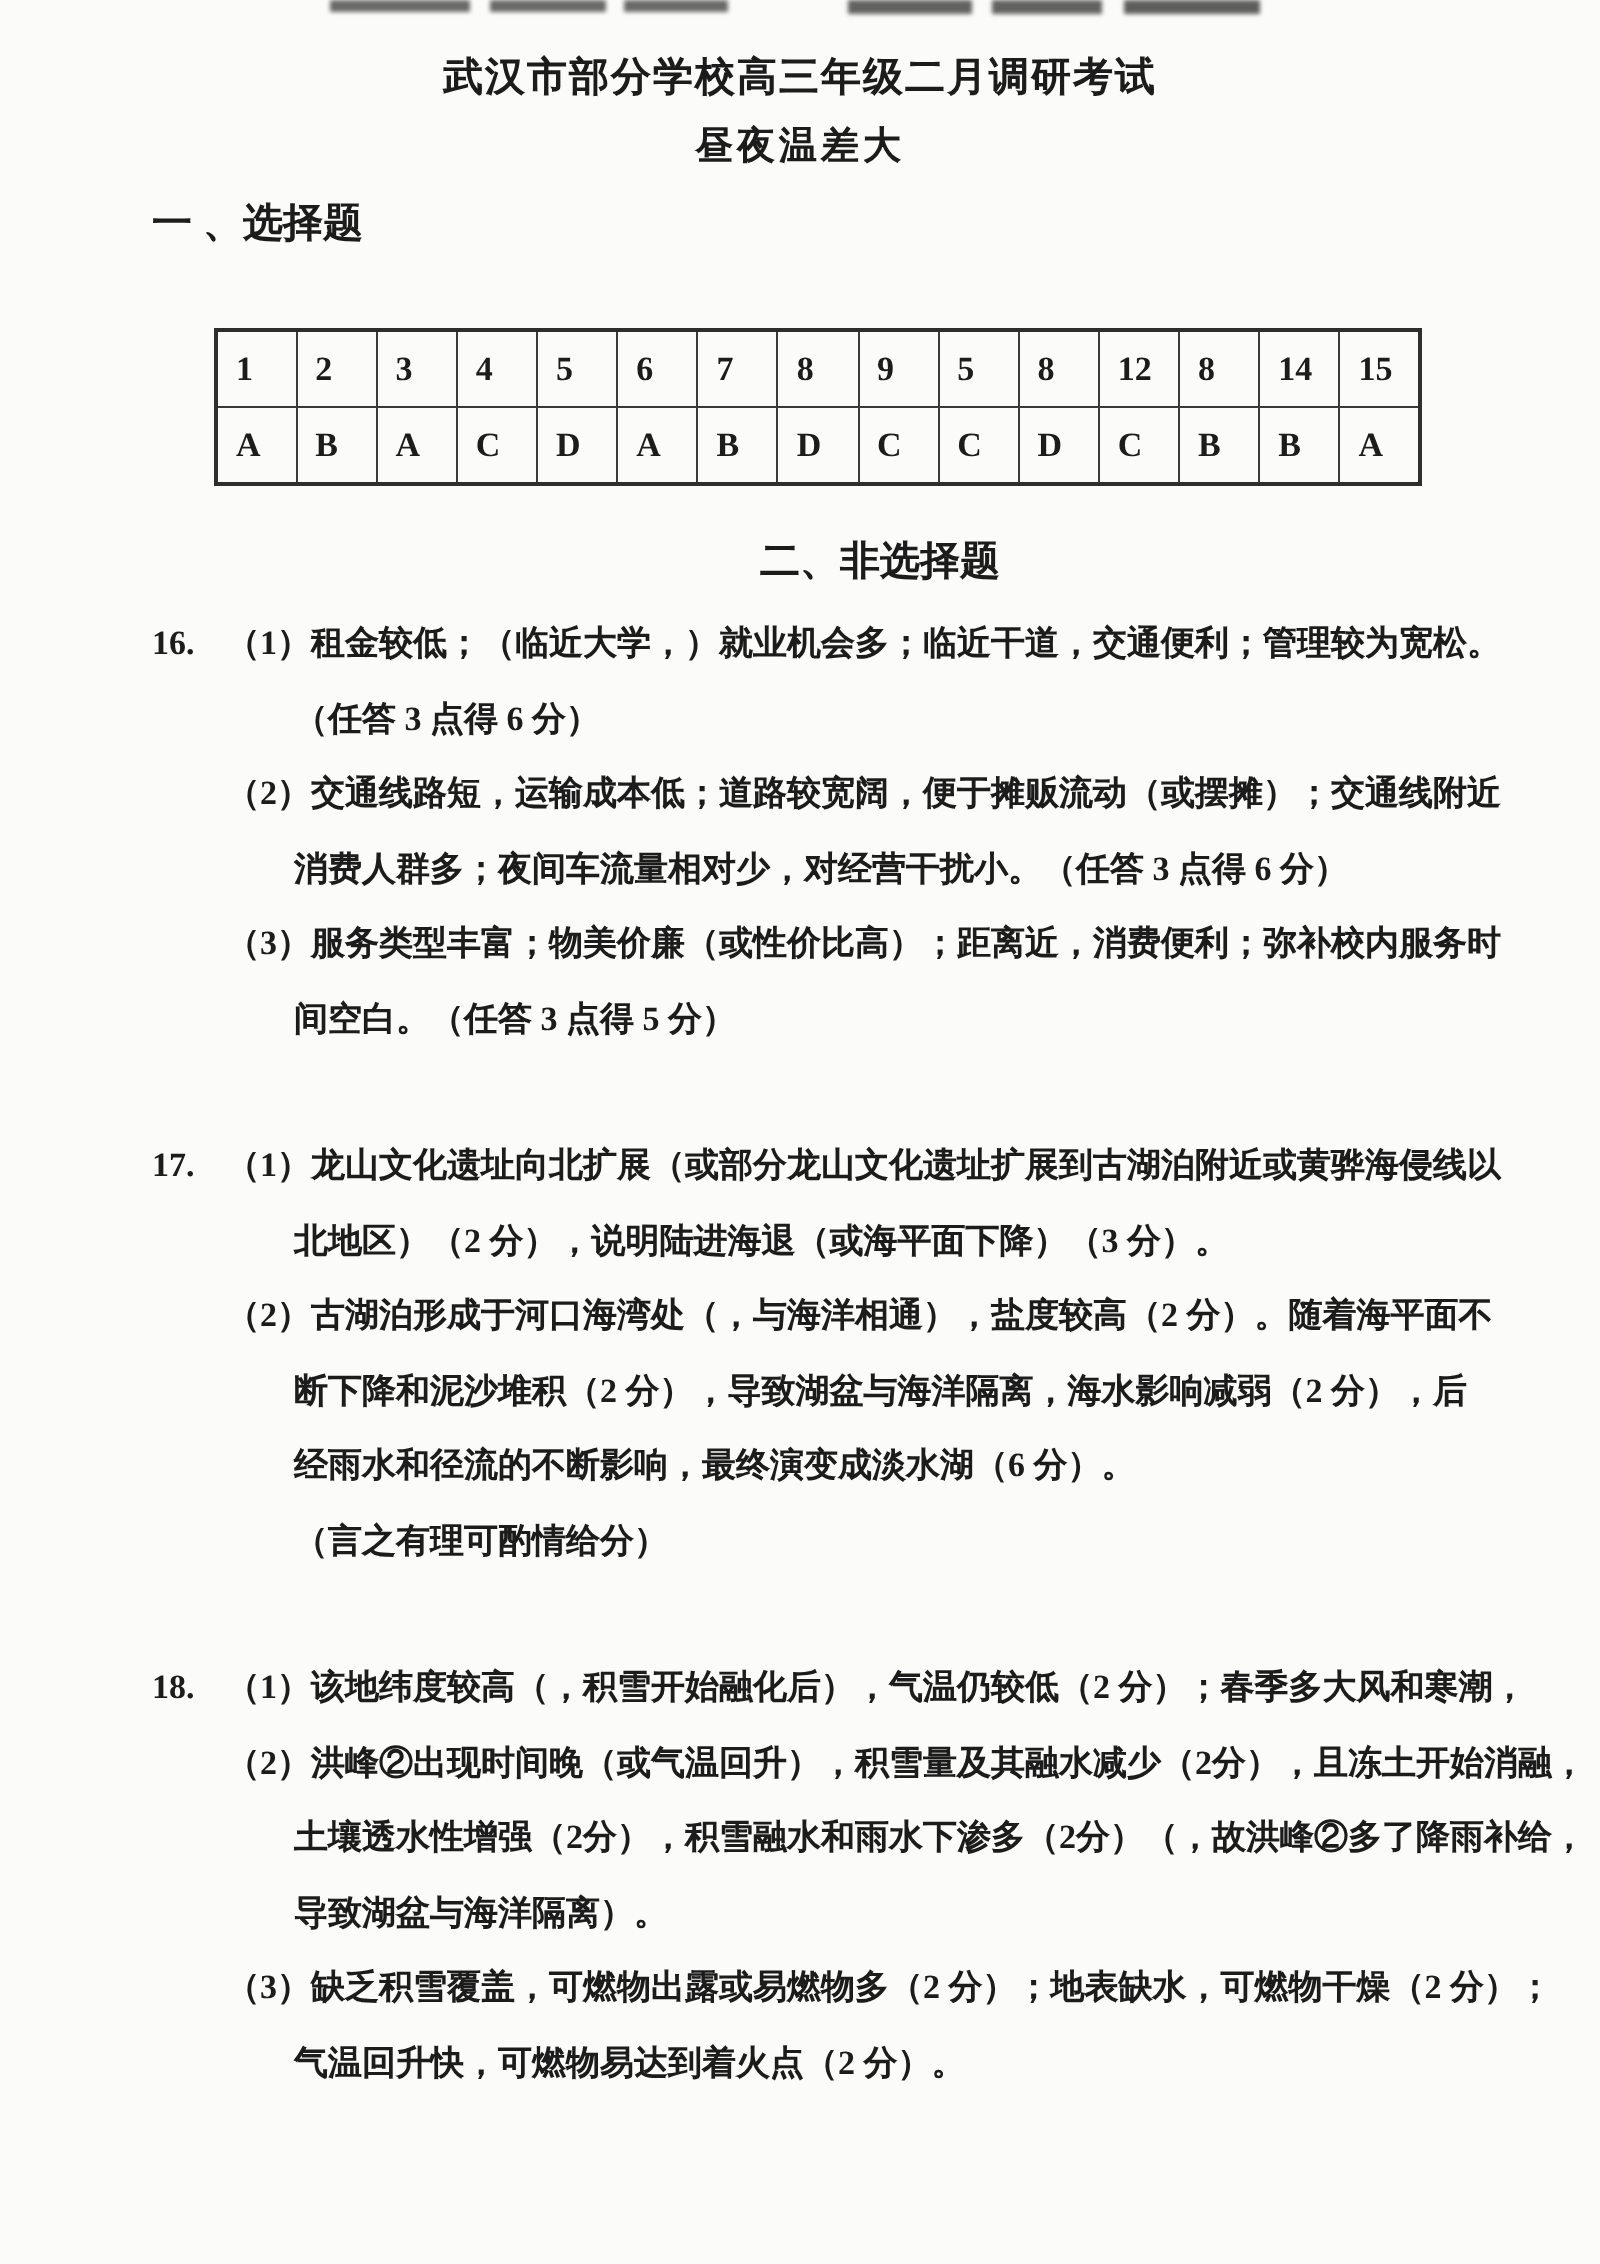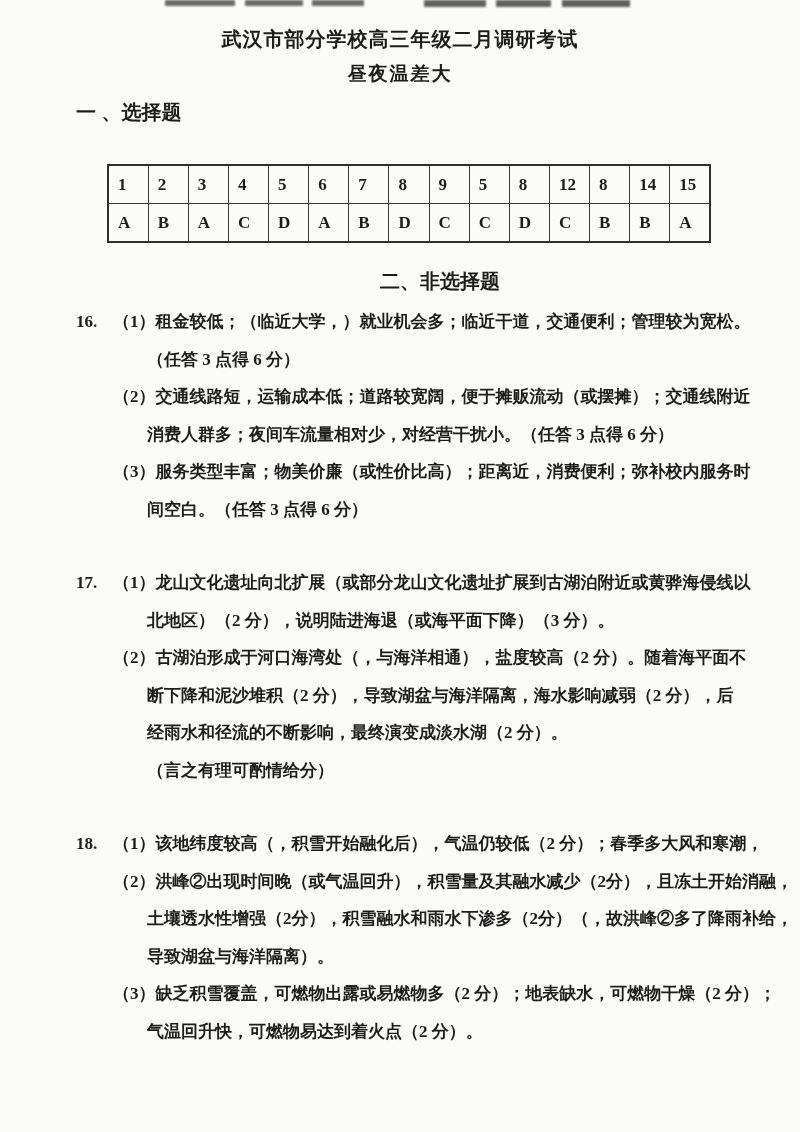--- a/index.html
+++ b/index.html
@@ -156,31 +156,31 @@
   <div class="qa">
 
     <div class="question">
       <div class="line first">
         <span class="qnum">16.</span><span>（1）租金较低；（临近大学，）就业机会多；临近干道，交通便利；管理较为宽松。</span>
       </div>
       <div class="line cont">（任答 3 点得 6 分）</div>
       <div class="line sub">（2）交通线路短，运输成本低；道路较宽阔，便于摊贩流动（或摆摊）；交通线附近</div>
       <div class="line cont">消费人群多；夜间车流量相对少，对经营干扰小。（任答 3 点得 6 分）</div>
       <div class="line sub">（3）服务类型丰富；物美价廉（或性价比高）；距离近，消费便利；弥补校内服务时</div>
-      <div class="line cont">间空白。（任答 3 点得 6 分）</div>
+      <div class="line cont">间空白。（任答 3 点得 5 分）</div>
     </div>
 
     <div class="question">
       <div class="line first">
         <span class="qnum">17.</span><span>（1）龙山文化遗址向北扩展（或部分龙山文化遗址扩展到古湖泊附近或黄骅海侵线以</span>
       </div>
       <div class="line cont">北地区）（2 分），说明陆进海退（或海平面下降）（3 分）。</div>
       <div class="line sub">（2）古湖泊形成于河口海湾处（，与海洋相通），盐度较高（2 分）。随着海平面不</div>
       <div class="line cont">断下降和泥沙堆积（2 分），导致湖盆与海洋隔离，海水影响减弱（2 分），后</div>
-      <div class="line cont">经雨水和径流的不断影响，最终演变成淡水湖（2 分）。</div>
+      <div class="line cont">经雨水和径流的不断影响，最终演变成淡水湖（6 分）。</div>
       <div class="line cont">（言之有理可酌情给分）</div>
     </div>
 
     <div class="question">
       <div class="line first">
         <span class="qnum">18.</span><span>（1）该地纬度较高（，积雪开始融化后），气温仍较低（2 分）；春季多大风和寒潮，</span>
       </div>
       <div class="line sub">（2）洪峰②出现时间晚（或气温回升），积雪量及其融水减少（2分），且冻土开始消融，</div>
       <div class="line cont">土壤透水性增强（2分），积雪融水和雨水下渗多（2分）（，故洪峰②多了降雨补给，</div>
       <div class="line cont">导致湖盆与海洋隔离）。</div>

